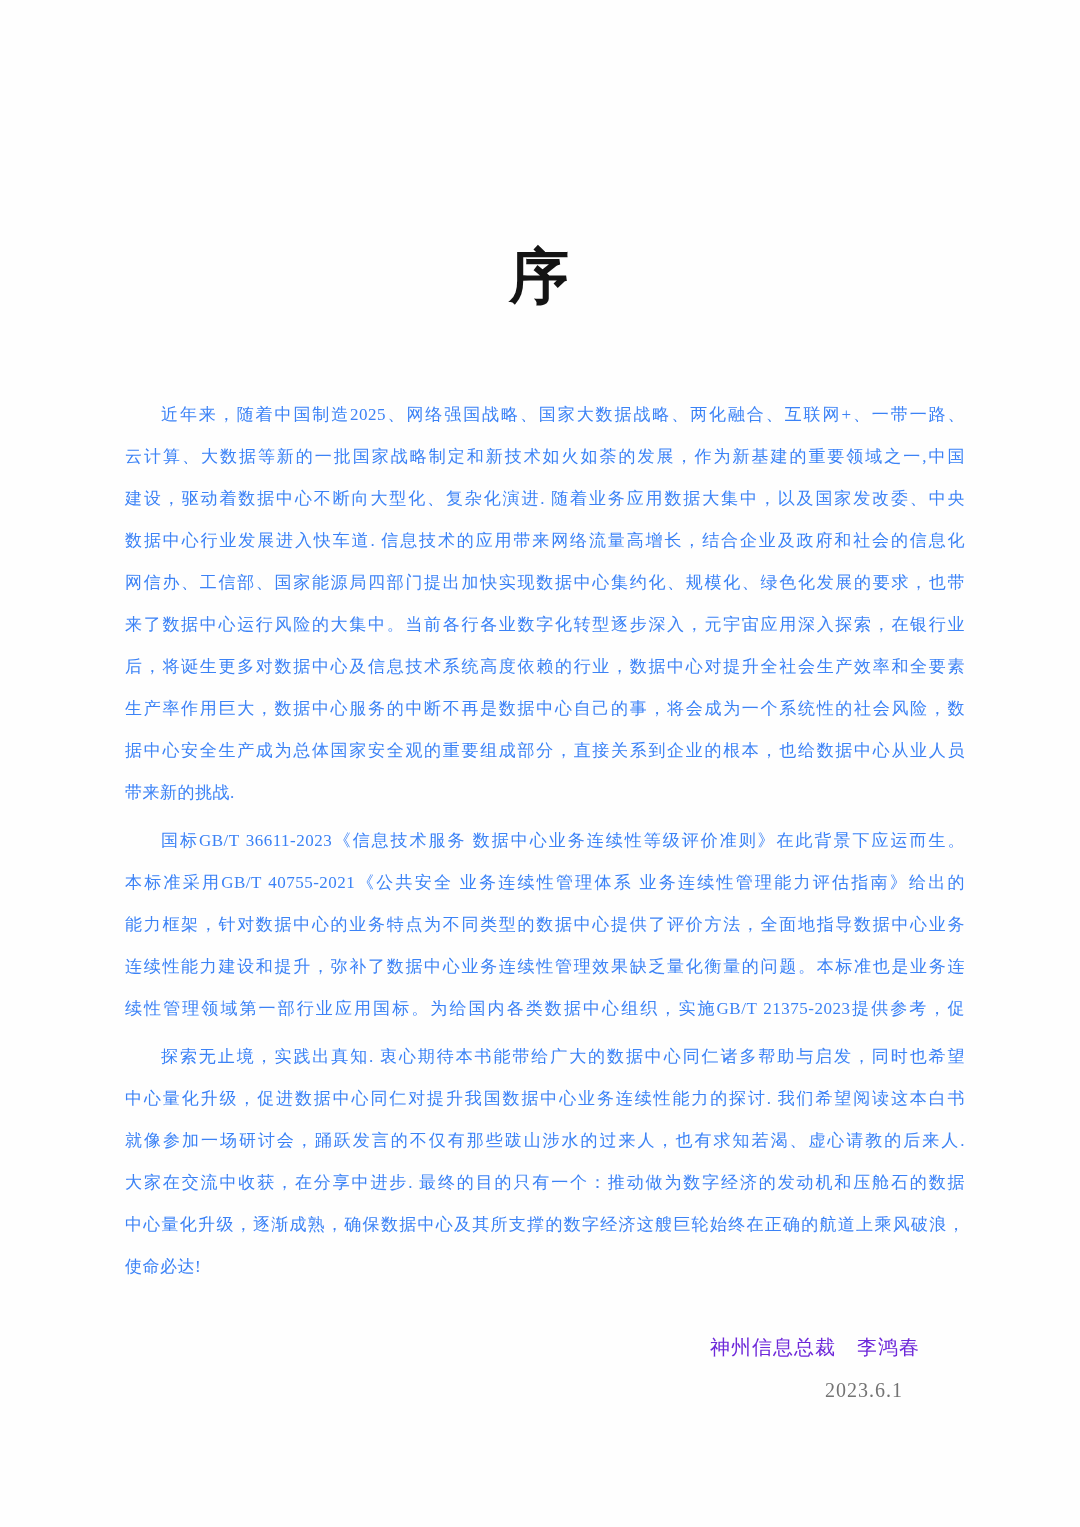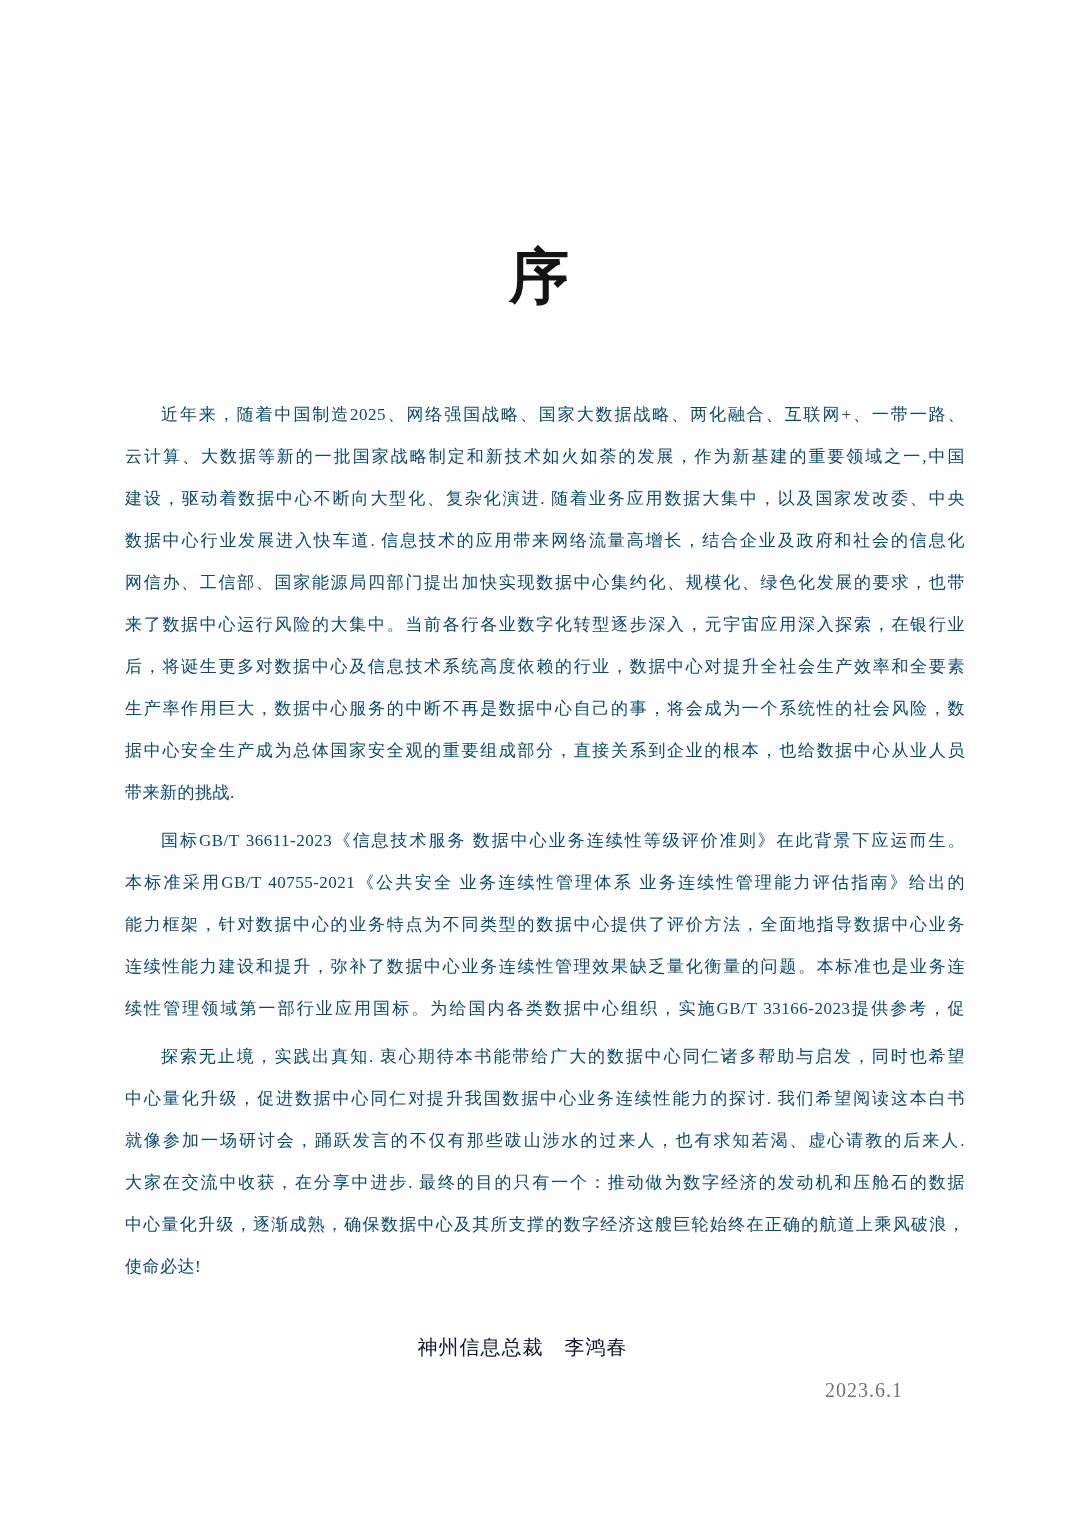--- a/index.html
+++ b/index.html
@@ -40,40 +40,40 @@
   .paragraph { margin: 0; }
   .paragraph + .paragraph { margin-top: 6px; }
   .line {
     font-size: 17px;
     line-height: 42px;
     height: 42px;
     letter-spacing: 0.5px;
     text-align: justify;
     text-align-last: justify;
     white-space: nowrap;
-    color: #0c4a6e;
+    color: #3b82f6;
   }
   .line.indent { padding-left: 36px; }
   .line.short {
     text-align-last: left;
     text-align: right;
   }
   .signature-block {
     position: absolute;
     left: 125px;
     top: 1326px;
     width: 840px;
   }
   .signature-name {
     font-size: 20px;
     line-height: 42px;
     height: 42px;
-    text-align: center;
+    text-align: right;
     padding-right: 45px;
-    color: #0f172a;
+    color: #6d28d9;
     letter-spacing: 1px;
   }
   .signature-date {
     font-size: 20px;
     line-height: 36px;
     height: 36px;
     margin-top: 4px;
     text-align: right;
     padding-right: 62px;
     color: #737373;
@@ -100,21 +100,21 @@
       <div class="line">生产率作用巨大，数据中心服务的中断不再是数据中心自己的事，将会成为一个系统性的社会风险，数</div>
       <div class="line">据中心安全生产成为总体国家安全观的重要组成部分，直接关系到企业的根本，也给数据中心从业人员</div>
       <div class="line short">带来新的挑战.</div>
     </div>
 
     <div class="paragraph">
       <div class="line indent">国标GB/T 36611-2023《信息技术服务 数据中心业务连续性等级评价准则》在此背景下应运而生。</div>
       <div class="line">本标准采用GB/T 40755-2021《公共安全 业务连续性管理体系 业务连续性管理能力评估指南》给出的</div>
       <div class="line">能力框架，针对数据中心的业务特点为不同类型的数据中心提供了评价方法，全面地指导数据中心业务</div>
       <div class="line">连续性能力建设和提升，弥补了数据中心业务连续性管理效果缺乏量化衡量的问题。本标准也是业务连</div>
-      <div class="line">续性管理领域第一部行业应用国标。为给国内各类数据中心组织，实施GB/T 33166-2023提供参考，促</div>
+      <div class="line">续性管理领域第一部行业应用国标。为给国内各类数据中心组织，实施GB/T 21375-2023提供参考，促</div>
     </div>
 
     <div class="paragraph">
       <div class="line indent">探索无止境，实践出真知. 衷心期待本书能带给广大的数据中心同仁诸多帮助与启发，同时也希望</div>
       <div class="line">中心量化升级，促进数据中心同仁对提升我国数据中心业务连续性能力的探讨. 我们希望阅读这本白书</div>
       <div class="line">就像参加一场研讨会，踊跃发言的不仅有那些跋山涉水的过来人，也有求知若渴、虚心请教的后来人.</div>
       <div class="line">大家在交流中收获，在分享中进步. 最终的目的只有一个：推动做为数字经济的发动机和压舱石的数据</div>
       <div class="line">中心量化升级，逐渐成熟，确保数据中心及其所支撑的数字经济这艘巨轮始终在正确的航道上乘风破浪，</div>
       <div class="line short">使命必达!</div>
     </div>

